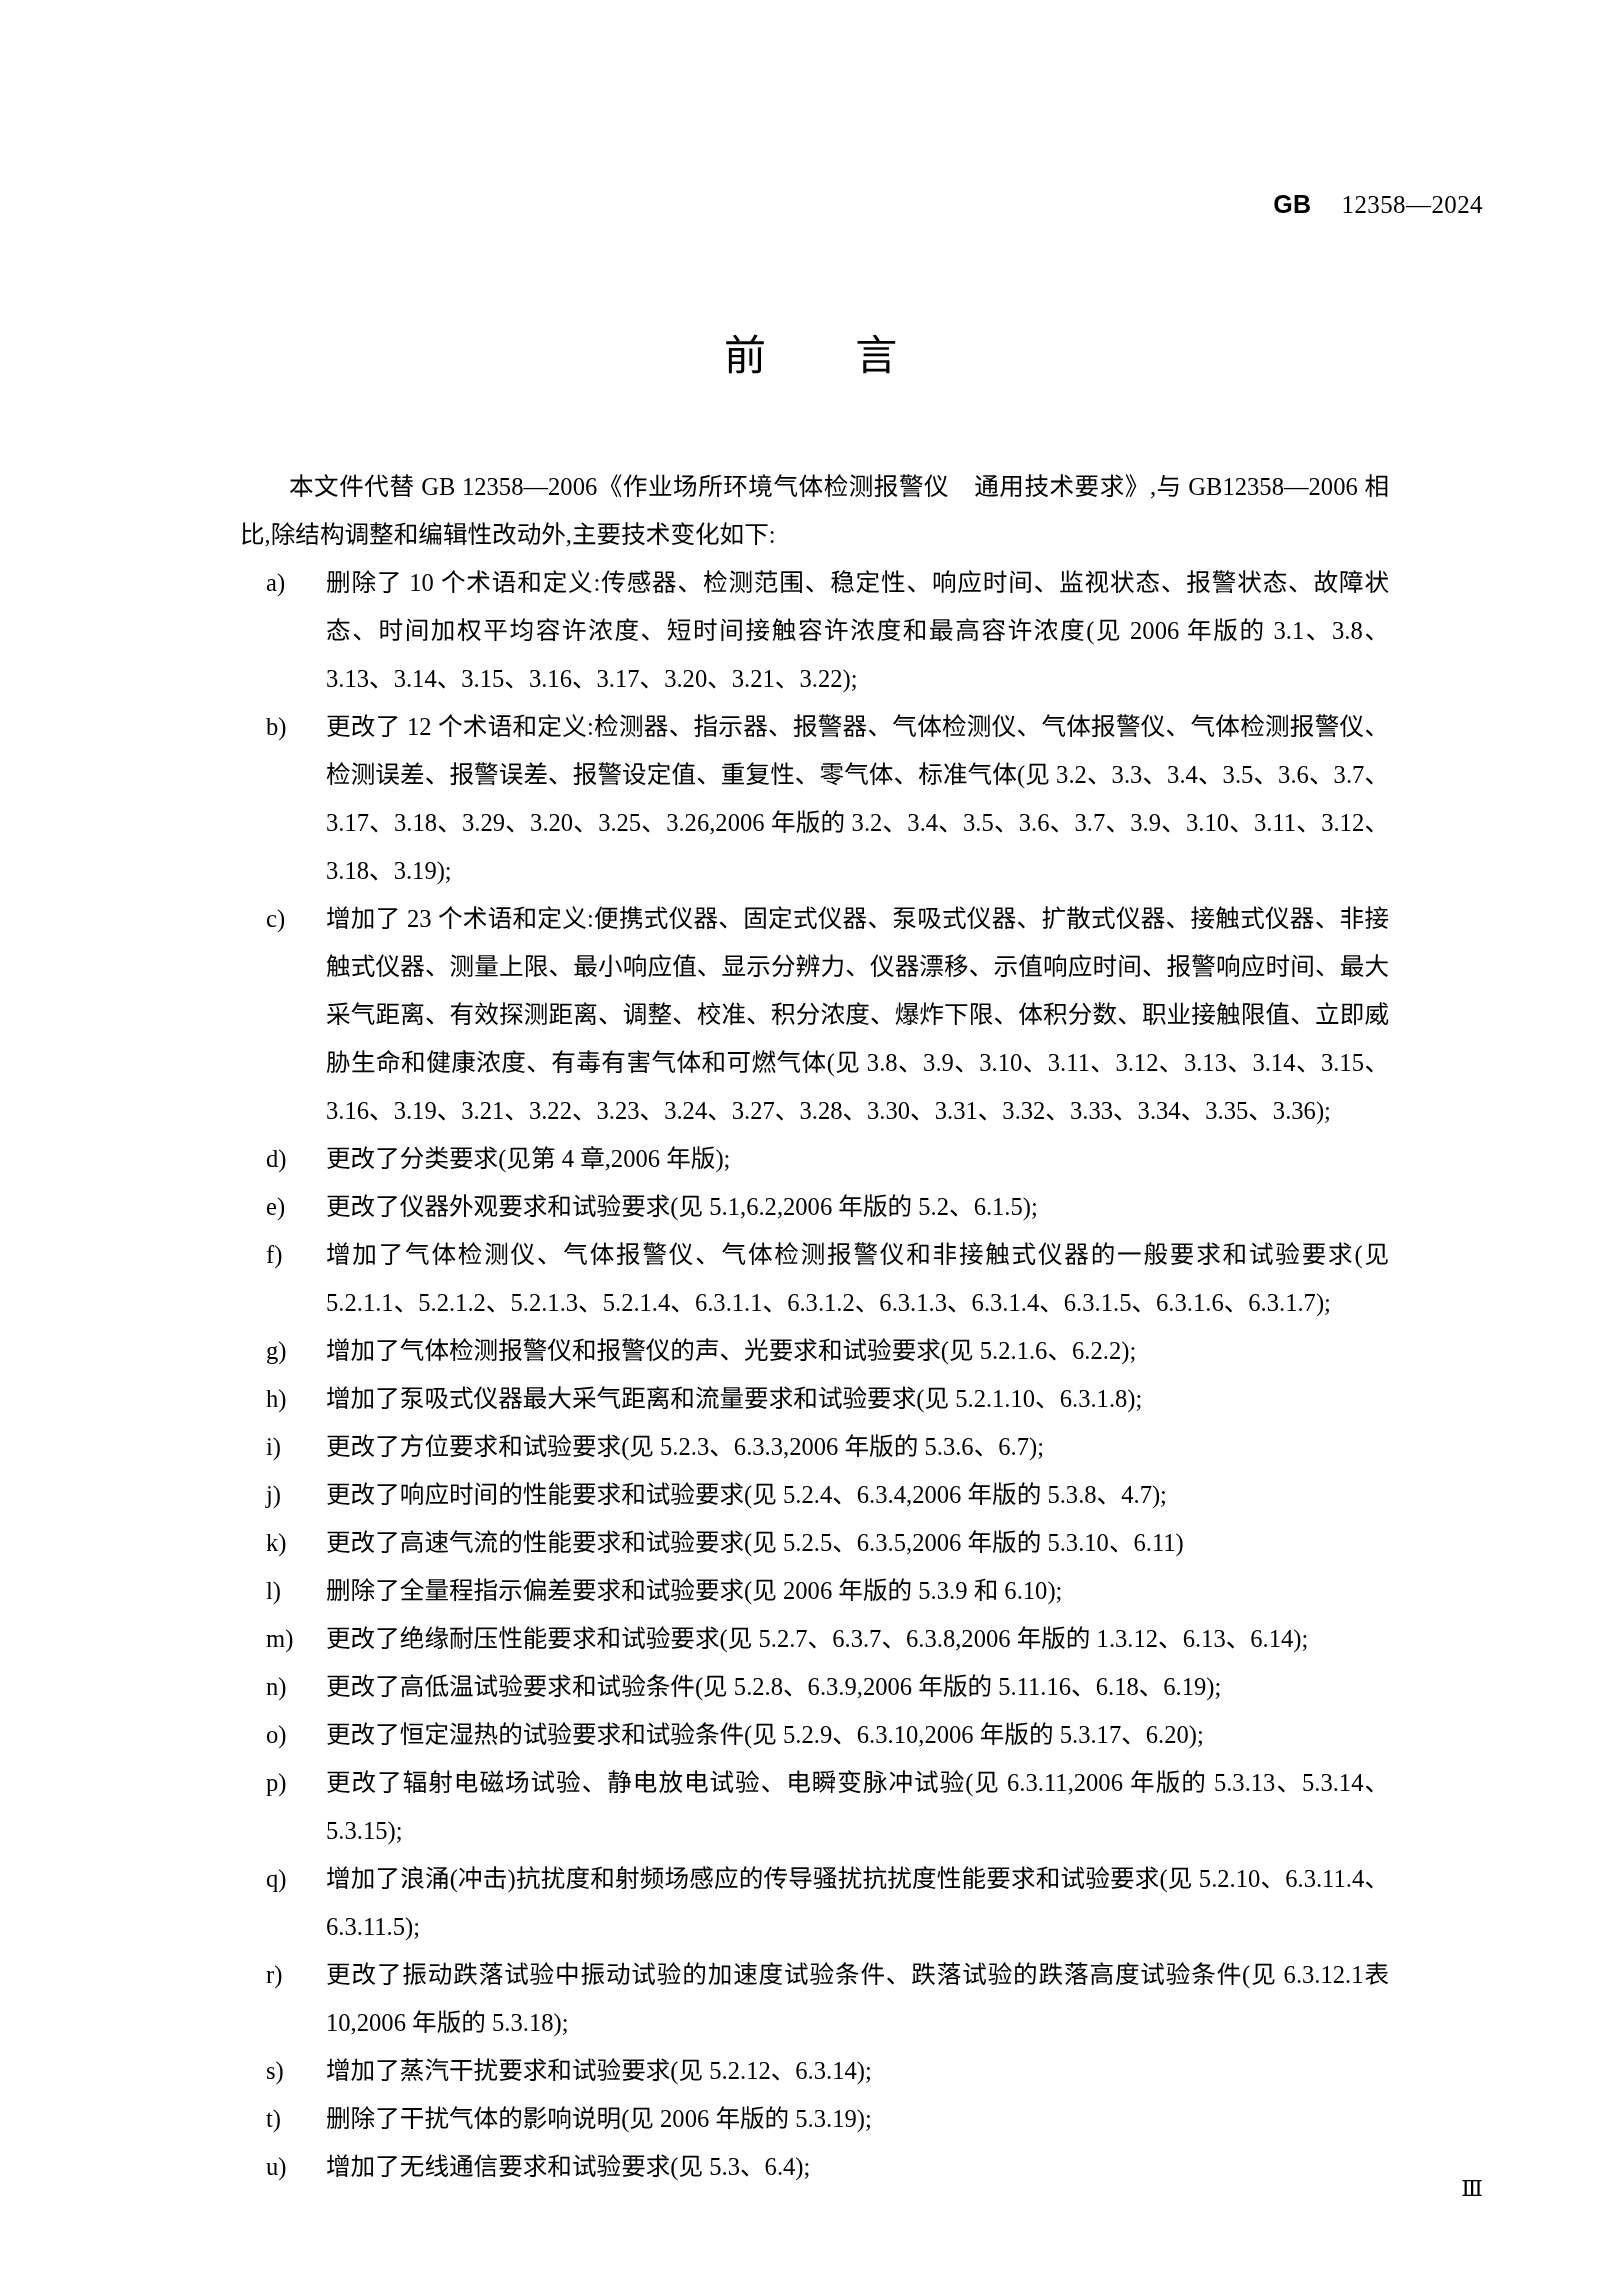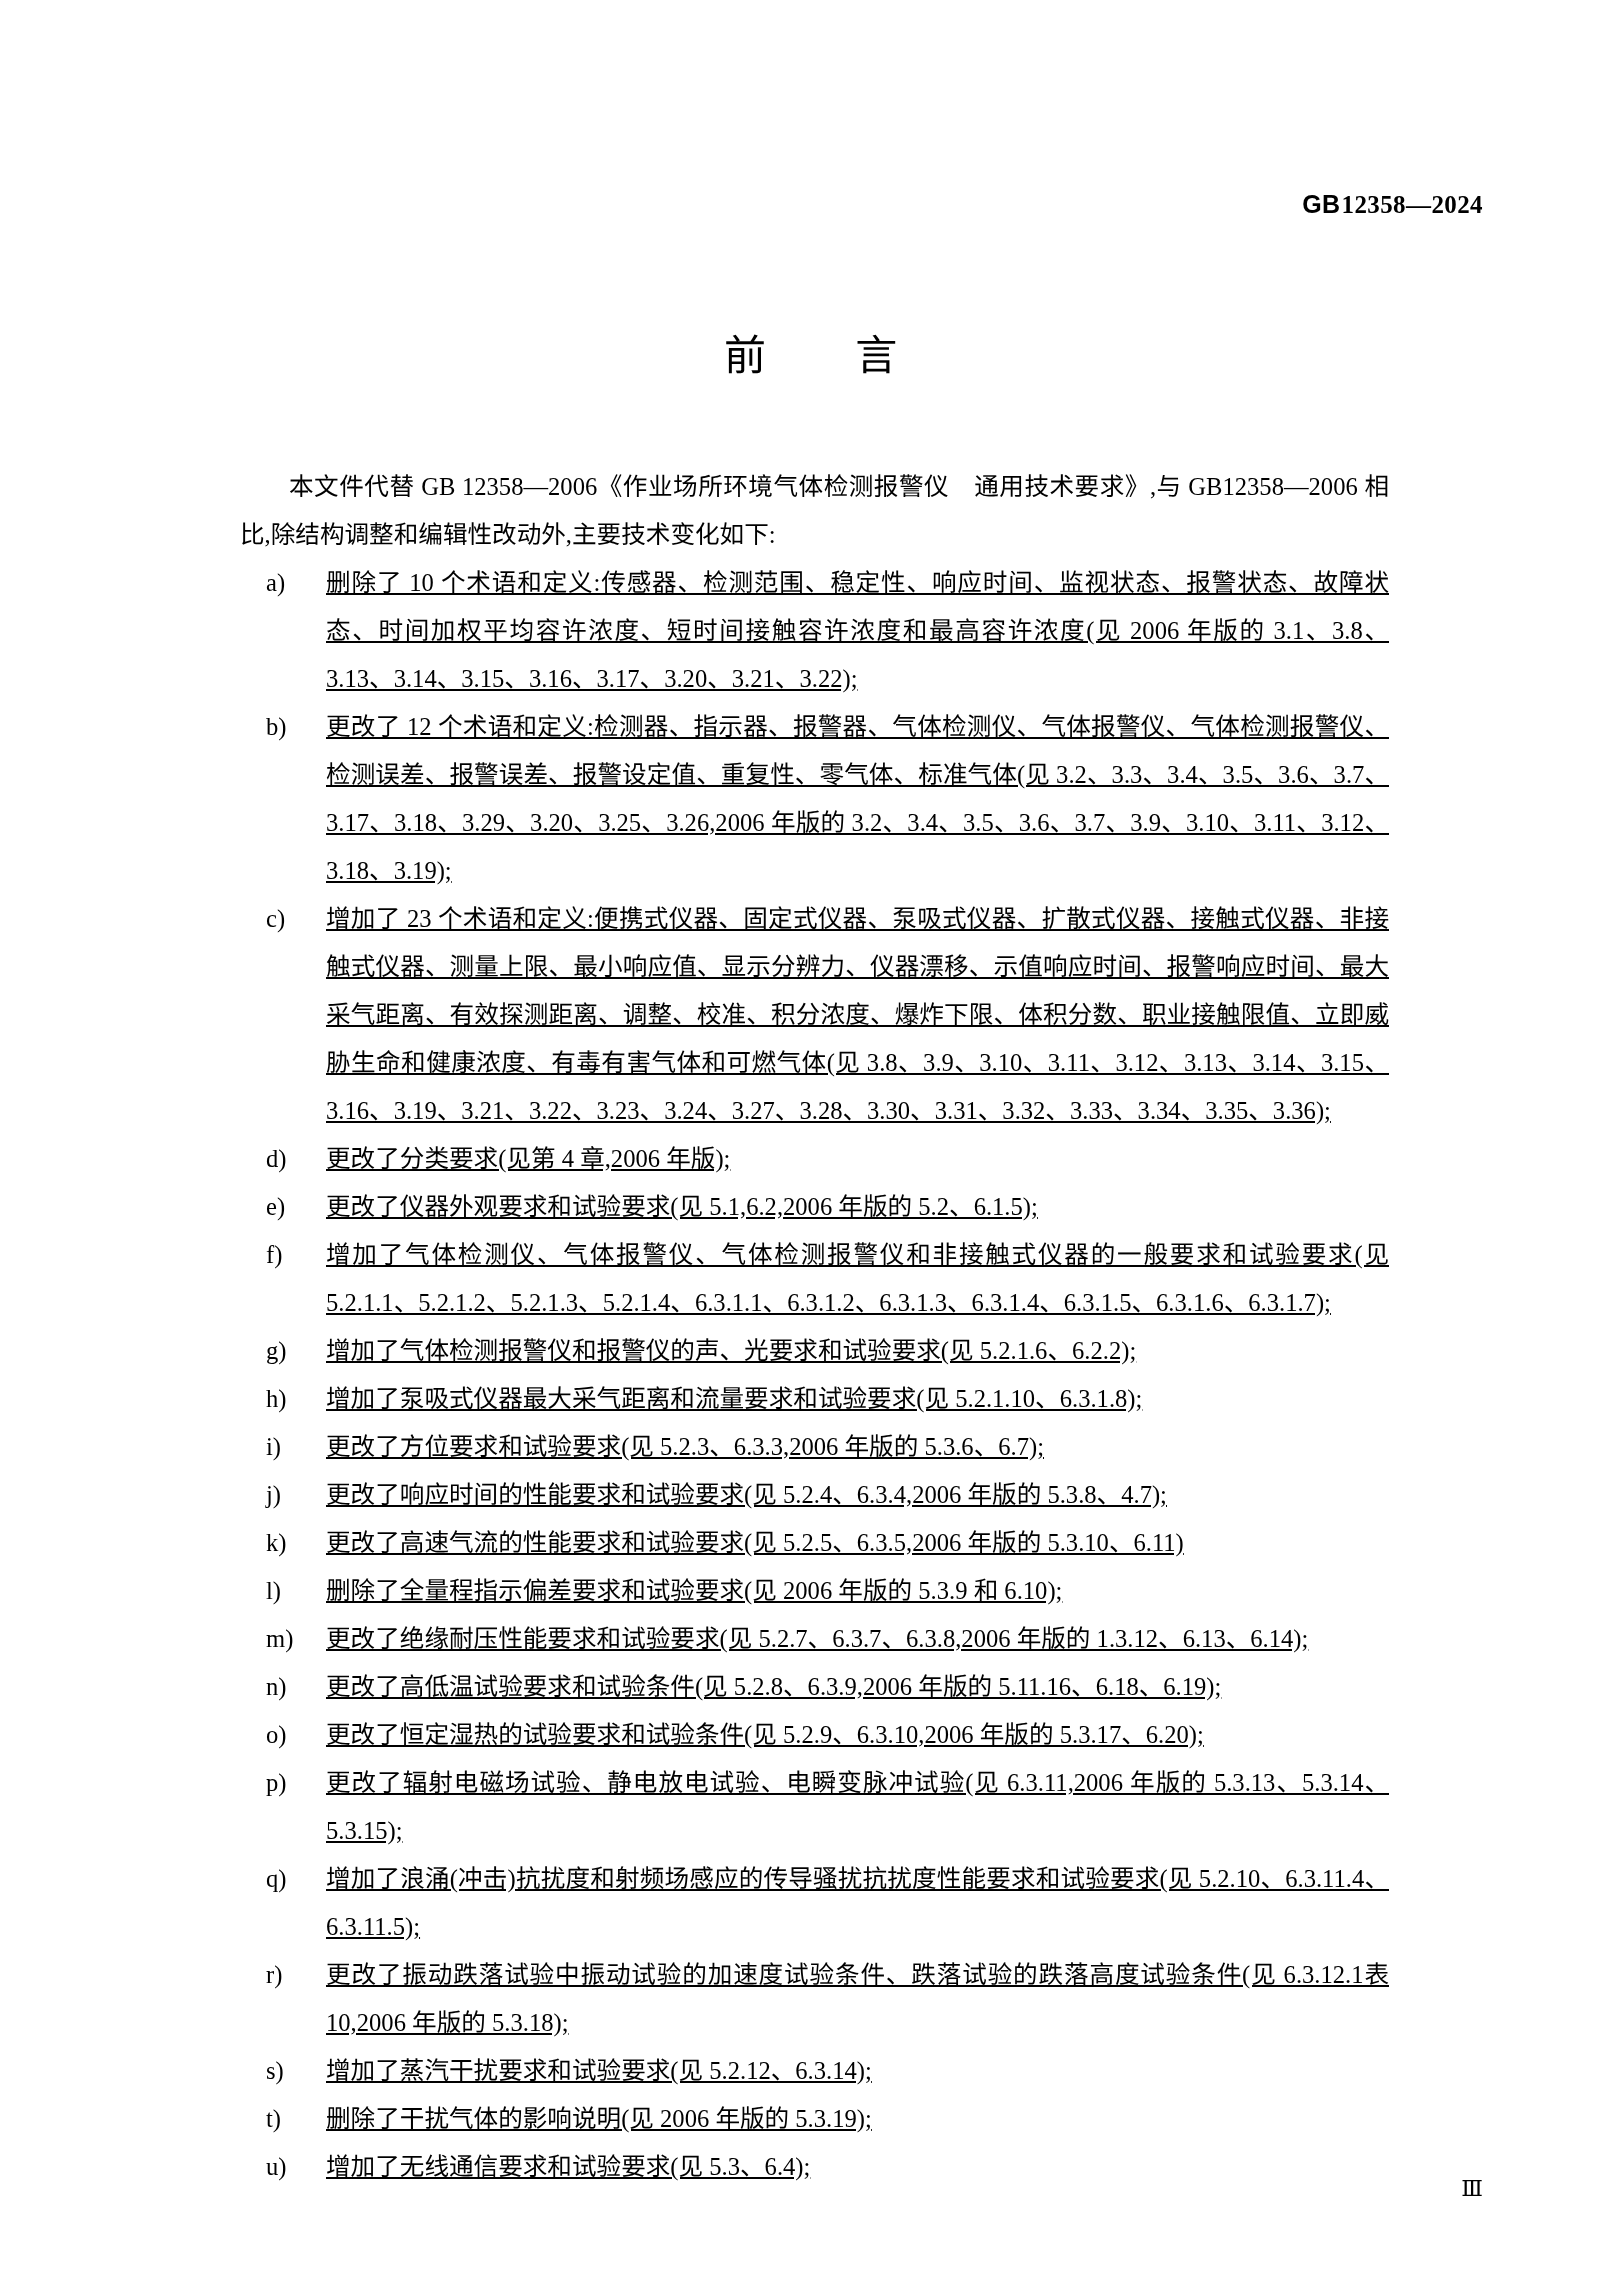--- a/index.html
+++ b/index.html
@@ -31,22 +31,22 @@
     text-align: right;
     font-size: 25px;
     letter-spacing: 0.4px;
     white-space: nowrap;
   }
   .running-header .std-code {
     font-weight: bold;
     font-family: Liberation Sans, sans-serif;
   }
   .running-header .std-num {
-    font-weight: bold;
-    margin-left: 1px;
+    font-weight: normal;
+    margin-left: 30px;
   }
 
   
   .doc-title {
     position: absolute;
     top: 321px;
     left: 0;
     right: 0;
     text-align: center;
     font-family: "DejaVu Sans", "Liberation Sans", sans-serif;
@@ -92,21 +92,20 @@
     top: 0;
     width: 60px;
     text-align: left;
     font-family: "Liberation Serif", "DejaVu Serif", serif;
     white-space: nowrap;
   }
   ol.item-list > li .item-text {
     display: block;
     text-align: justify;
     text-justify: inter-ideograph;
-    text-decoration: underline;
   }
 
   
   .page-number {
     position: absolute;
     bottom: 93px;
     left: 0;
     right: 140px;
     text-align: right;
     font-size: 22.5px;

